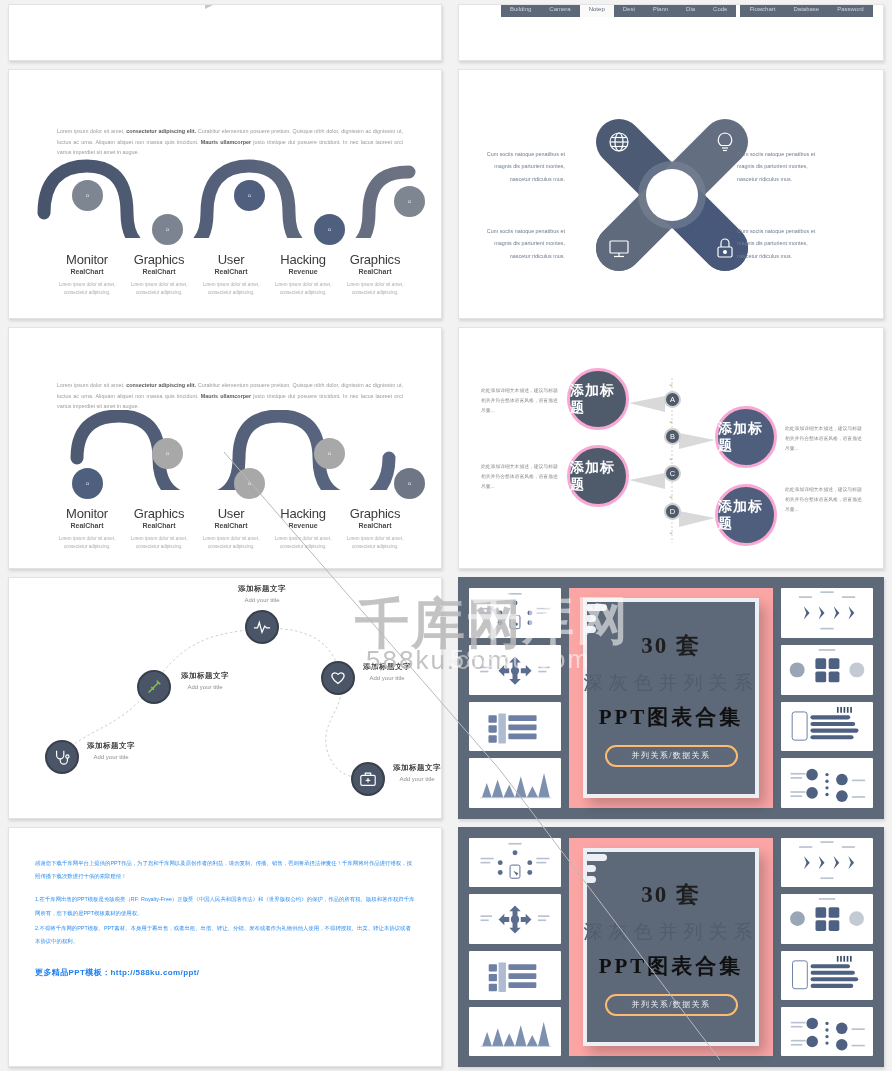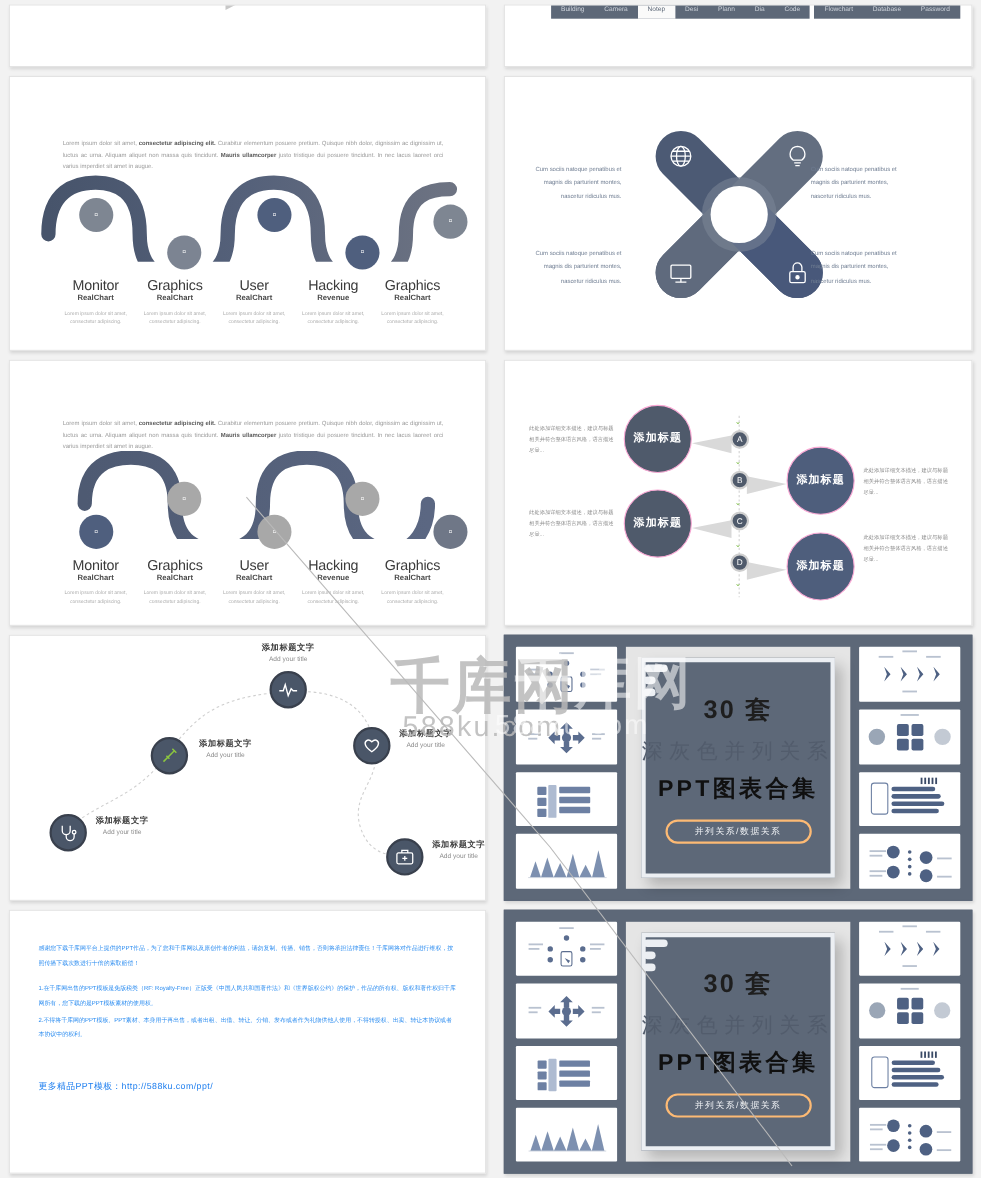--- a/index.html
+++ b/index.html
@@ -80,22 +80,22 @@
     position: absolute; font-size: 5.4px; color: #6f7d92; line-height: 2.3; width: 92px;
   }
   .xtxt.l { text-align: right; }
   .xtxt.r { text-align: left; }
 
   
   .balloon {
     position: absolute; border-radius: 50%;
     background: #4f5a6b; color: #fff;
     display: flex; flex-direction: column; align-items: center; justify-content: center;
-    font-size: 10px; line-height: 1.25; font-weight: bold;
-    border: 1px solid #f9a8d4;
+    font-size: 14px; line-height: 1.25; font-weight: bold;
+    border: 3px solid #f9a8d4;
     letter-spacing: 1px;
   }
   .balloon.blue { background: #4e5e7c; }
   .abcd {
     position: absolute; width: 17px; height: 17px; border-radius: 50%;
     background: #4f5a6b; color: #fff; border: 2px solid #cfcfcf;
     display: flex; align-items: center; justify-content: center;
     font-size: 7.5px;
   }
   .chev { position: absolute; color: #7dbb46; font-size: 7px; line-height: 1; }
@@ -109,22 +109,22 @@
   }
   .ictxt { position: absolute; }
   .ictxt .cn { font-size: 7.5px; color: #3f3f3f; font-weight: bold; letter-spacing: .5px; }
   .ictxt .en { font-size: 6px; color: #8d8d8d; margin-top: 3px; text-align: center; }
 
   
   .cover { position: absolute; inset: 0; background: #5d6878; padding: 10px; display: flex; gap: 8px; }
   .thumbcol { display: flex; flex-direction: column; gap: 7px; width: 92px; }
   .thumb { flex: 1; background: #fff; border-radius: 1px; position: relative; overflow: hidden; }
   .covermain {
-    flex: 1; background: #e5e5e5; display: flex;
-    align-items: center; justify-content: center; position: relative;
+    flex: 1; background: #fca5a5; display: flex;
+    align-items: center; justify-content: center; position: relative; font-family: Liberation Serif, serif;
   }
   .coverinner {
     position: absolute; inset: 10px 14px;
     background: #5d6878;
     box-shadow: inset 0 0 0 4px #eceff3, 6px 7px 12px rgba(0,0,0,.22);
   }
   .covercontent { position: relative; text-align: center; z-index: 3; }
   .c1 { font-size: 23px; color: #1e1e1e; font-weight: bold; letter-spacing: 2px; }
   .c2 { font-size: 19px; color: #525c6c; letter-spacing: 6px; margin-top: 9px; }
   .c3 { font-size: 21px; color: #101010; font-weight: bold; letter-spacing: 3px; margin-top: 7px; }
@@ -139,21 +139,21 @@
   .dots i.w { width: 22px; }
 
   
   .cw { position: absolute; inset: 0; padding: 16px 26px; }
   .cw h2 {
     text-align: center; color: #1f7fef; font-size: 12px; font-weight: bold;
     margin-top: 28px; letter-spacing: 1px;
   }
   .cw p { color: #2b8cf0; font-size: 5.4px; line-height: 2.45; margin-top: 13px; }
   .cw p.blk { margin-top: 10px; }
-  .cw .more { color: #1f7fef; font-size: 8px; font-weight: normal; margin-top: 34px; letter-spacing: .4px; }
+  .cw .more { color: #1f7fef; font-size: 8px; font-weight: bold; margin-top: 19px; letter-spacing: .4px; }
 
   
   .wm { position: absolute; pointer-events: none; z-index: 50; }
   .wm-logo { left: 355px; top: 588px; }
   .wm-logo .k {
     font-size: 54px; color: #b9b9b9; font-weight: bold; letter-spacing: 2px;
     opacity: .85; font-family: "DejaVu Sans", sans-serif;
   }
   .wm-num { left: 366px; top: 645px; font-size: 26px; color: #b9b9b9; letter-spacing: 2px; opacity: .85; }
   .wm-dark { left: 468px; top: 586px; }

